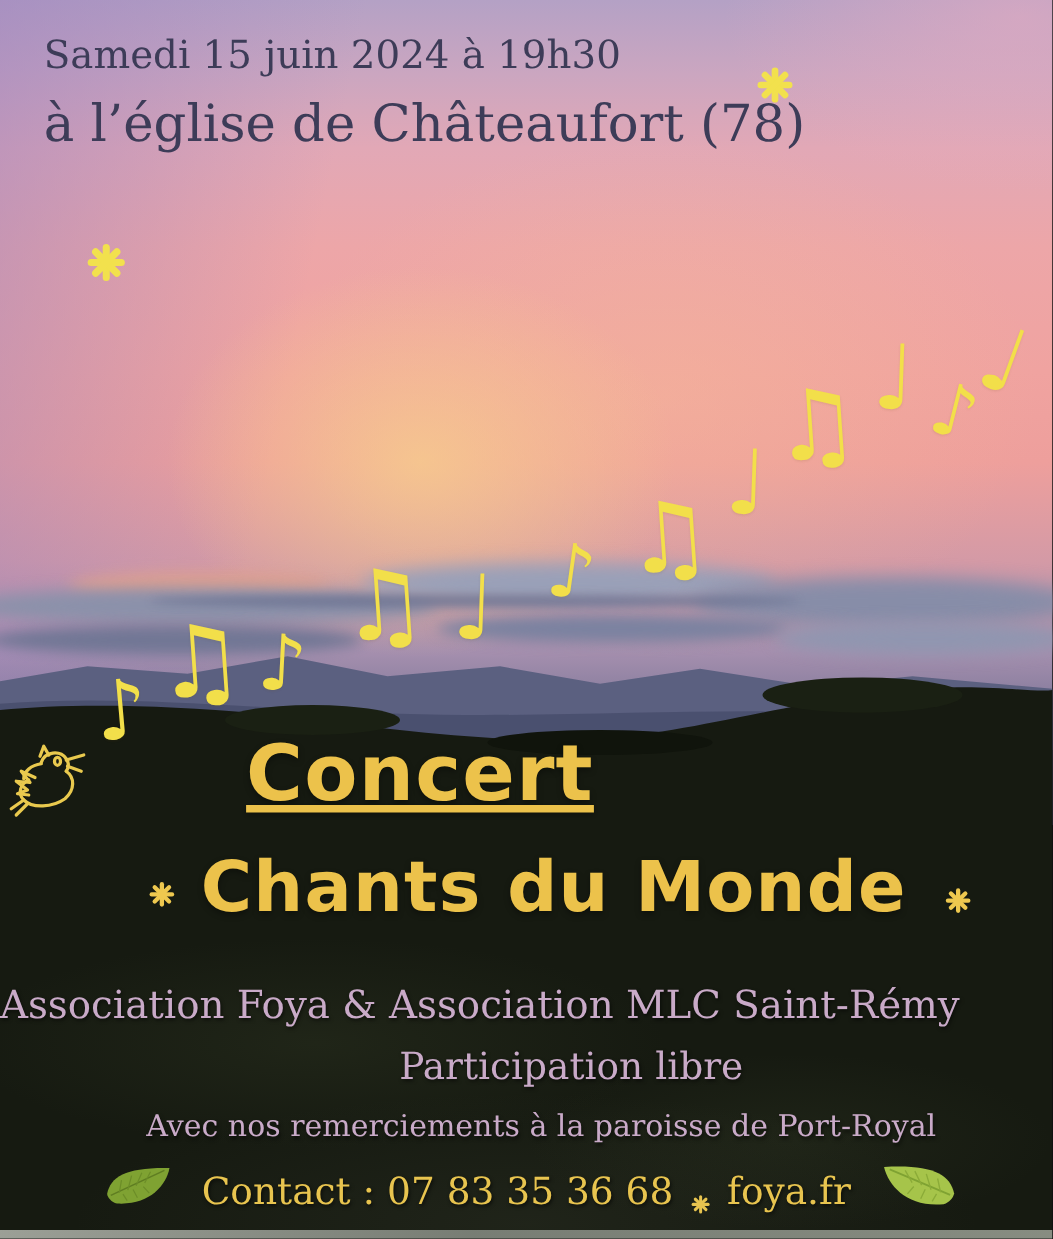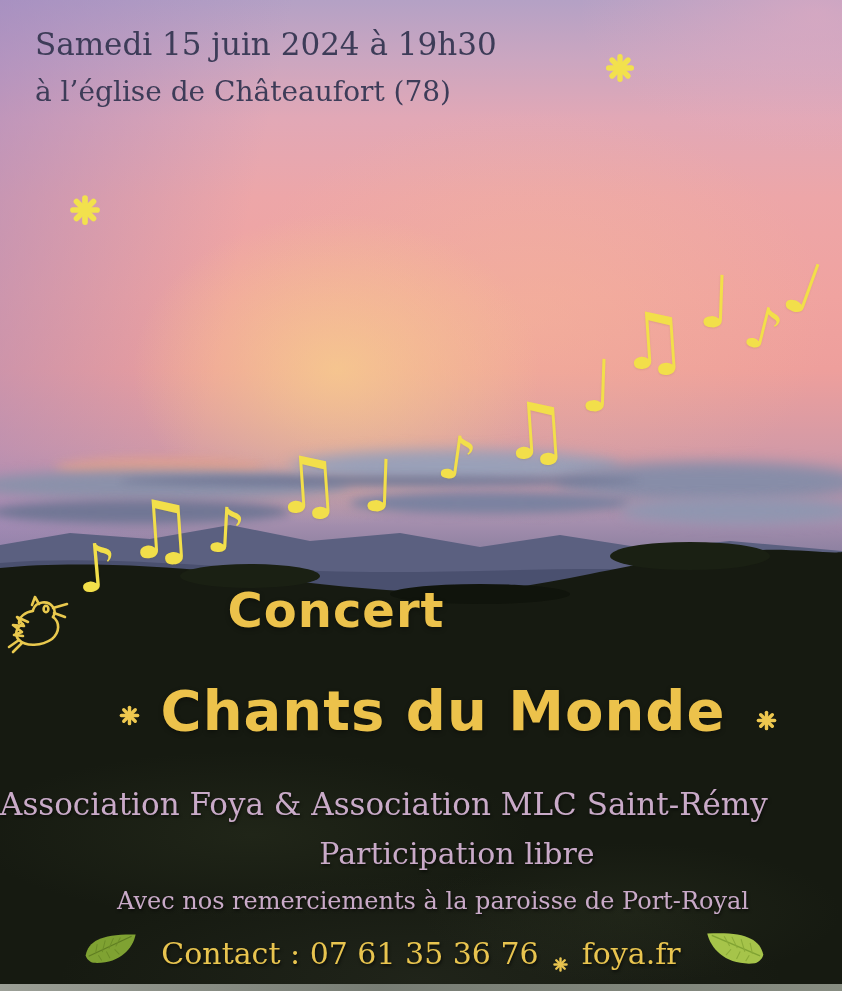--- a/index.html
+++ b/index.html
@@ -63,29 +63,30 @@
   .ast-sub-right{left:755px;top:709px;width:23px;height:23px;}
   .bird{position:absolute;left:6px;top:594px;width:70px;height:64px;}
   .leaf{position:absolute;}
   .leaf-left{left:84px;top:929px;width:56px;height:44px;transform:rotate(-6deg);}
   .leaf-right{left:703px;top:926px;width:62px;height:50px;transform:scaleX(-1) rotate(-4deg);}
   
   .event{position:absolute;color:var(--navy);}
   .event .line{white-space:nowrap;}
   .event1{left:35px;top:26px;}
   .event1 .date{font-size:31px;}
-  .event1 .venue{font-size:28px;margin-top:13px;}
+  .event1 .venue{font-size:41px;margin-top:13px;}
   .event2{left:130px;top:158px;}
   .event2 .date{font-size:33px;padding-left:18px;}
   .event2 .venue{font-size:34px;margin-top:11px;}
   .title{
     position:absolute;left:0;top:582px;width:672px;margin:0;text-align:center;
     font-family:"DejaVu Sans", sans-serif;font-weight:bold;
-    font-size:48px;color:var(--title-gold);letter-spacing:1px;
+    font-size:62px;color:var(--title-gold);letter-spacing:1px;
     text-shadow:0 2px 5px rgba(0,0,0,.35);
+    text-decoration:underline;
   }
   .subtitle{
     position:absolute;left:22px;top:678px;width:842px;margin:0;text-align:center;
     font-family:"DejaVu Sans", sans-serif;font-weight:bold;
     font-size:56px;color:var(--title-gold);letter-spacing:1px;
     text-shadow:0 2px 5px rgba(0,0,0,.35);
   }
   .organizers{
     position:absolute;left:0;top:786px;width:687px;text-align:center;
     font-size:31px;color:var(--mauve);text-shadow:1px 2px 3px rgba(0,0,0,.55);
@@ -211,21 +212,21 @@
   </div>
 
   <h1 class="title">Concert</h1>
   <h2 class="subtitle">Chants du Monde</h2>
 
   <div class="organizers">Association Foya &amp; Association MLC Saint-Rémy</div>
   <div class="admission">Participation libre</div>
   <div class="thanks">Avec nos remerciements à la paroisse de Port-Royal</div>
 
   <div class="contact-row">
-    <span>Contact : 07 61 35 36 76</span>
+    <span>Contact : 07 83 35 36 68</span>
     <span class="sep">
       <svg viewBox="0 0 24 24" width="100%" height="100%">
           <g stroke="#e8c44f" stroke-width="3.4" stroke-linecap="round">
         <line x1="12" y1="3.5" x2="12" y2="20.5"></line>
             <line x1="3.5" y1="12" x2="20.5" y2="12"></line>
         <line x1="6" y1="6" x2="18" y2="18"></line>
             <line x1="18" y1="6" x2="6" y2="18"></line>
           </g>
         </svg>
     </span>

